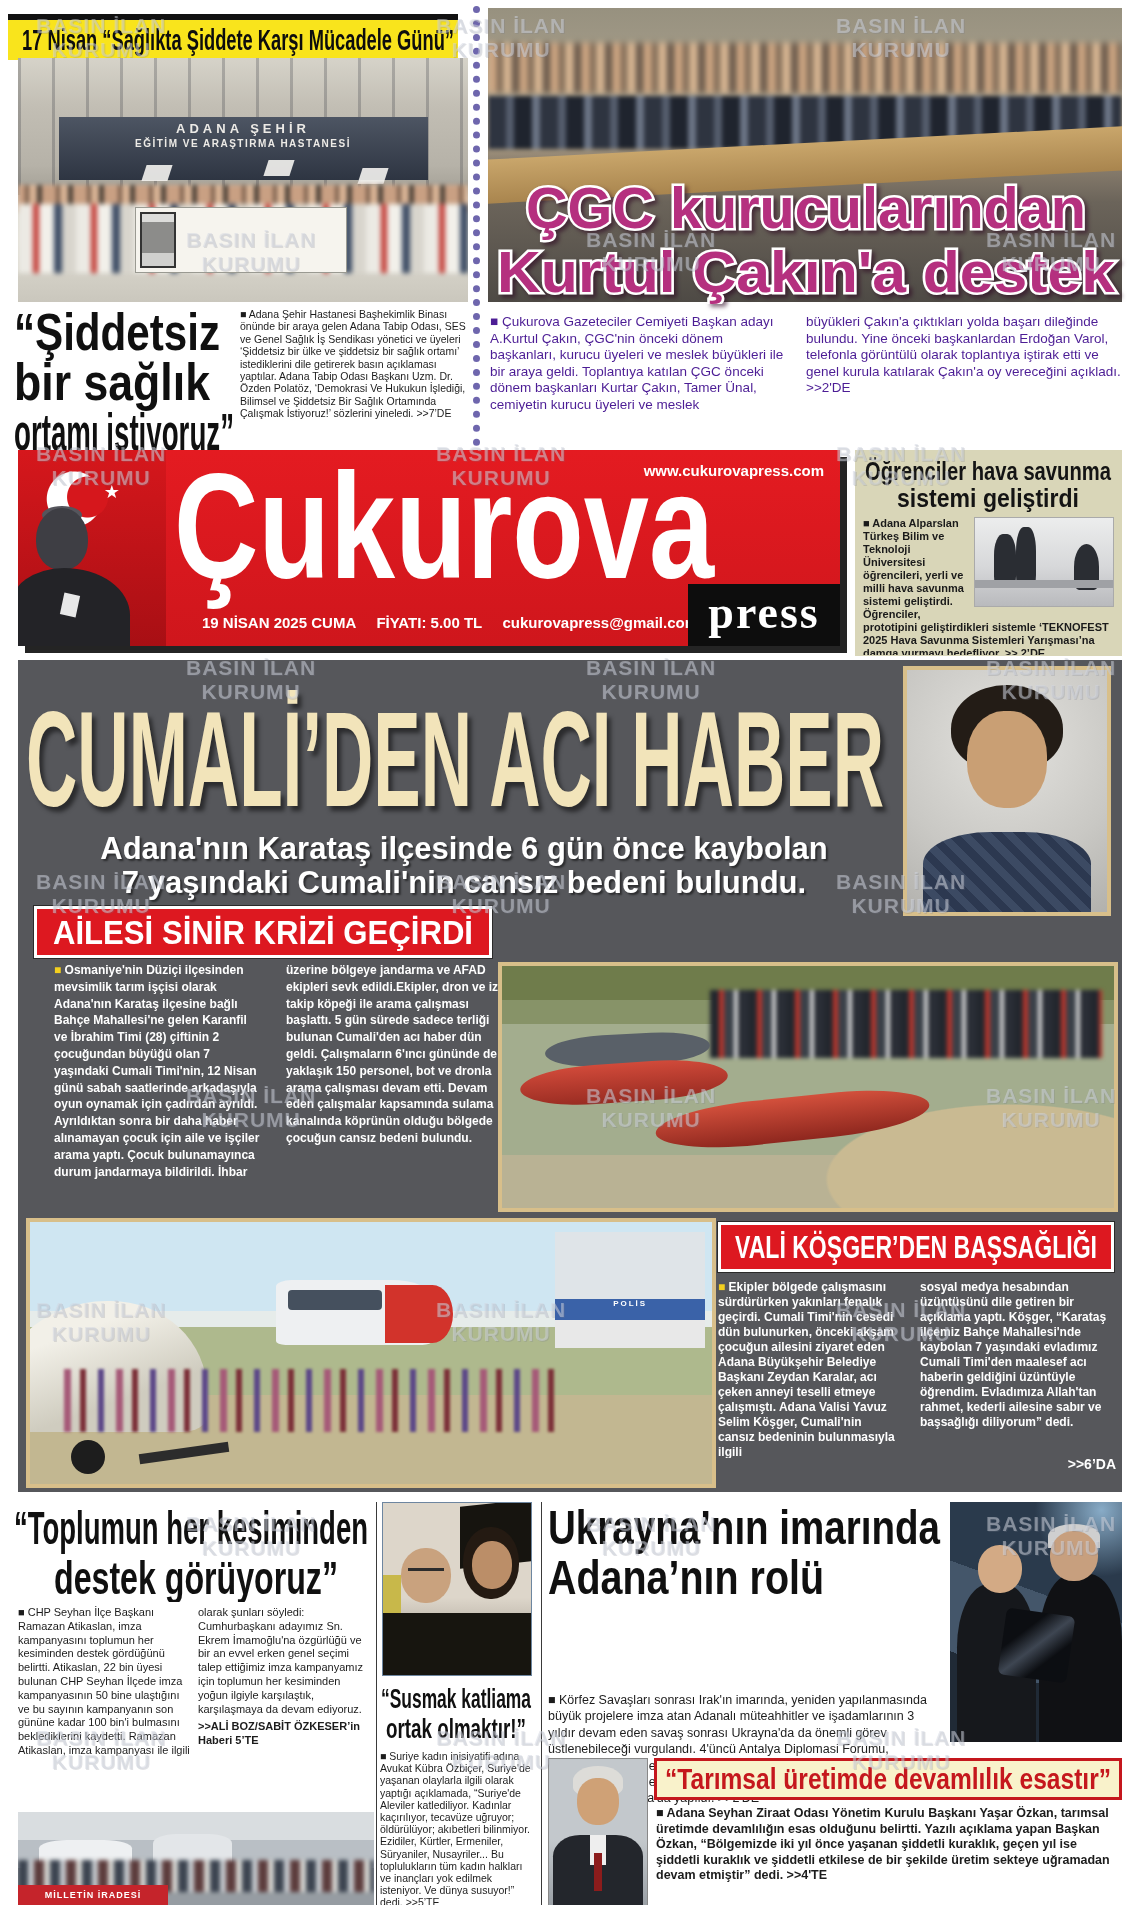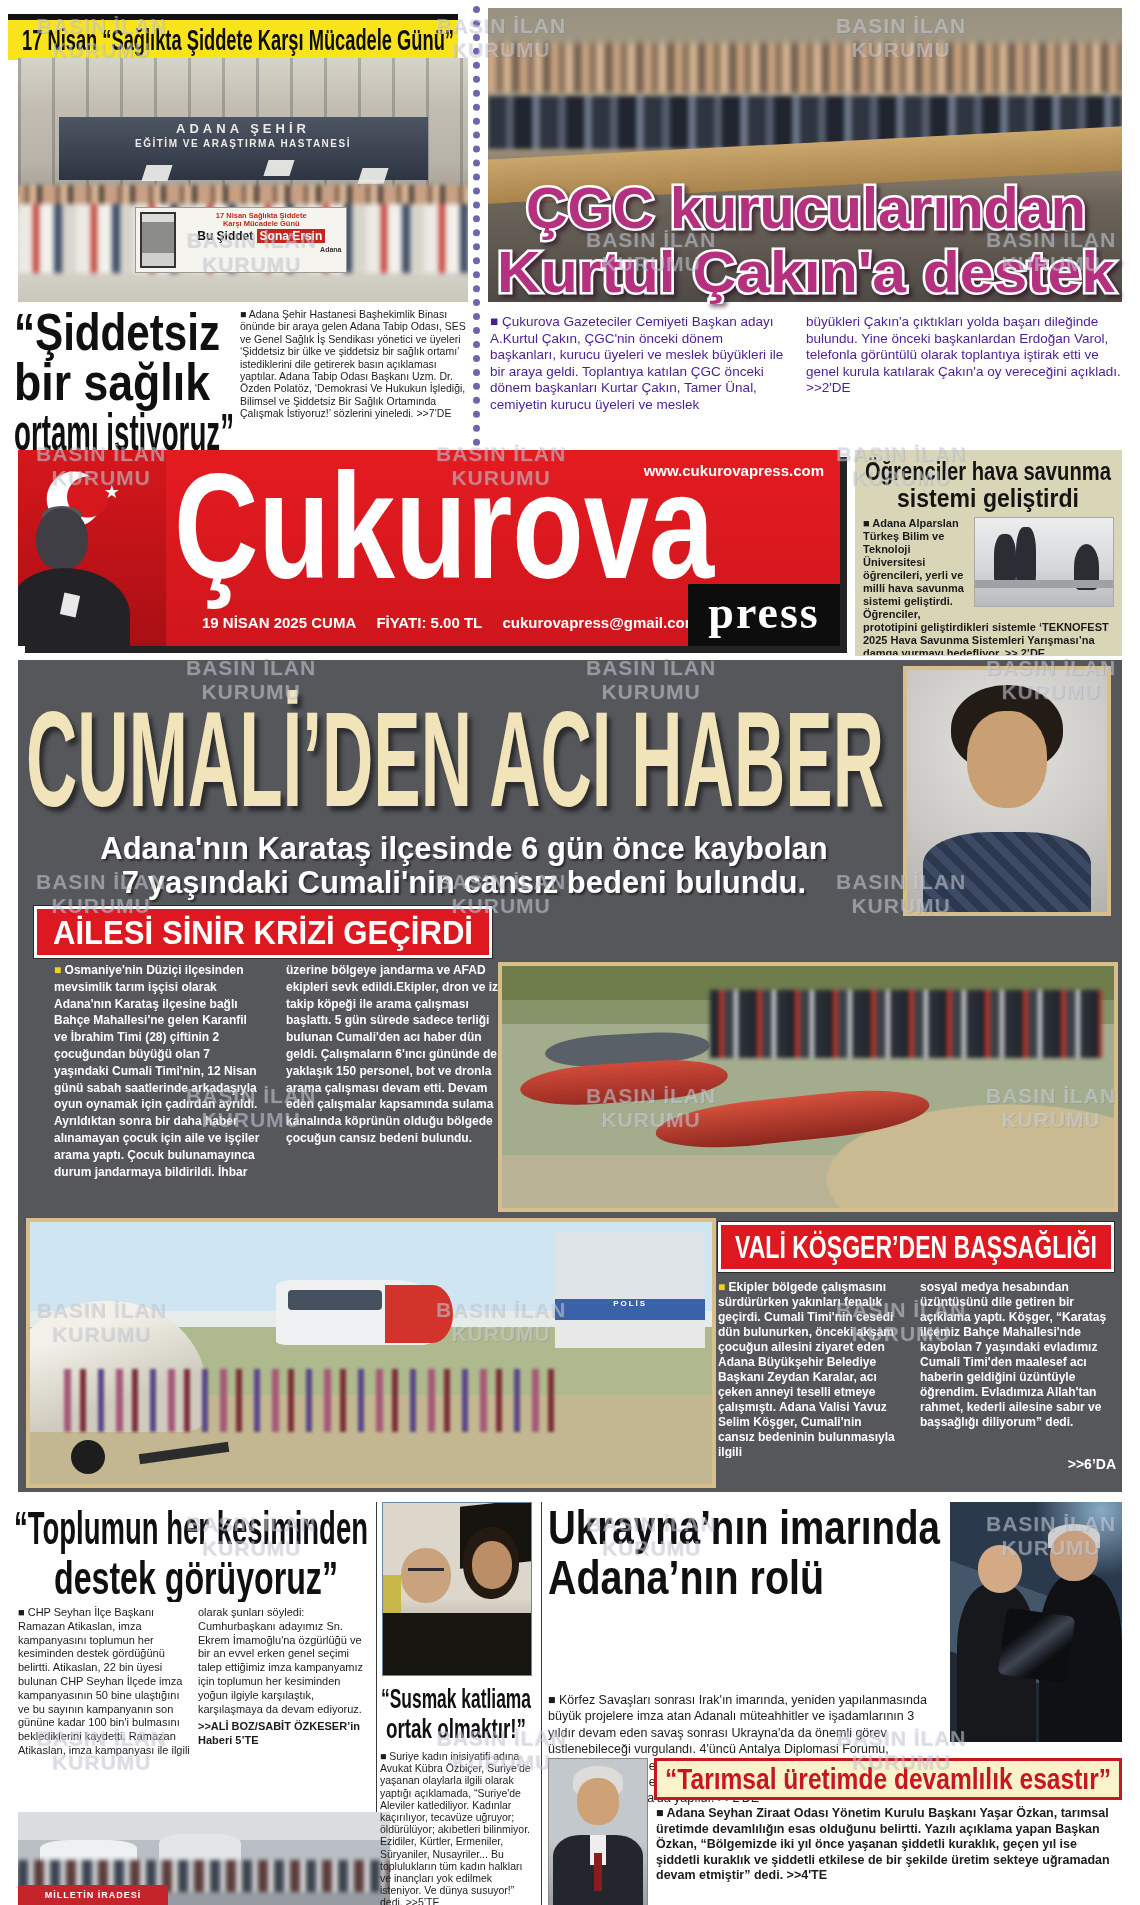--- a/index.html
+++ b/index.html
@@ -142,21 +142,21 @@
   .vline{position:absolute;width:1px;background:#3a3a3a;}
   #vline1{left:376px;top:1502px;height:403px;}
   #vline2{left:541px;top:1502px;height:403px;}
   #hl-chp{left:12px;top:1502px;}
   #hl-chp text{fill:#101010;font-weight:900;}
   .lt-col{position:absolute;font-size:11px;line-height:13.8px;color:#1c1c1c;overflow:hidden;}
   #chp-c1{left:18px;top:1606px;width:172px;height:200px;}
   #chp-c2{left:198px;top:1606px;width:172px;height:200px;}
   .byline{font-weight:900;margin-top:4px;}
   #photo-rally{left:18px;top:1812px;width:356px;height:93px;
-     background:linear-gradient(180deg,#d9dde0 0 30%,#b9bfc5 30% 60%,#969ca2 60% 100%);padding-left:16px;}
+     background:linear-gradient(180deg,#d9dde0 0 30%,#b9bfc5 30% 60%,#969ca2 60% 100%);}
   #photo-rally .car1{position:absolute;left:6%;top:30%;width:26%;height:30%;background:#eef0f2;border-radius:30% 30% 10% 10%;}
   #photo-rally .car2{position:absolute;left:38%;top:24%;width:22%;height:34%;background:#e3e6e9;border-radius:30% 30% 10% 10%;}
   #photo-rally .rcrowd{position:absolute;left:0;right:0;top:52%;height:34%;filter:blur(2px);
      background:repeating-linear-gradient(90deg,#3c4450 0 10px,#c8ccd0 10px 16px,#5c3c3c 16px 26px,#d8d8d4 26px 32px);}
   #rally-strip{position:absolute;left:0;bottom:0;height:20px;width:150px;background:#c5242b;color:#fff;
      font-size:9px;font-weight:900;display:flex;align-items:center;justify-content:center;letter-spacing:1px;}
   #photo-susmak{left:382px;top:1502px;width:148px;height:172px;border:1px solid #6d86a0;
      background:linear-gradient(180deg,#ddd6ca 0 55%,#8a8277 100%);}
   #photo-susmak .blackflag{position:absolute;right:0;top:0;width:48%;height:36%;background:#16140f;transform:skewY(-6deg);}
   #photo-susmak .mhead{position:absolute;left:12%;top:26%;width:34%;height:32%;background:#c9a27e;border-radius:48%;}
@@ -217,29 +217,20 @@
       <div class="s1">ADANA ŞEHİR</div>
       <div class="s2">EĞİTİM VE ARAŞTIRMA HASTANESİ</div>
     </div>
     <div class="flagw" style="left:28%;top:44%;"></div>
     <div class="flagw" style="left:55%;top:42%;"></div>
     <div class="flagw" style="left:76%;top:45%;"></div>
     <div class="heads"></div>
     <div class="crowd"></div>
     <div id="protest-banner">
       <div class="pb-port"></div>
-      <div class="pb-right">
-        <div class="pb-red">17 Nisan Sağlıkta Şiddete</div>
-        <div class="pb-red">Karşı Mücadele Günü</div>
-        <div class="pb-black">
-          <span>Bu Şiddet</span>
-          <span class="pb-tag">Sona Ersin</span>
-        </div>
-        <div class="pb-adana">Adana</div>
-      </div>
     </div>
   </div>
 
   <svg id="hl-siddetsiz" class="abs" width="224" height="148" viewBox="0 0 224 148">
     <text x="0" y="44" font-size="52" textLength="206" lengthAdjust="spacingAndGlyphs">“Şiddetsiz</text>
     <text x="0" y="94" font-size="52" textLength="196" lengthAdjust="spacingAndGlyphs">bir sağlık</text>
     <text x="0" y="144" font-size="52" textLength="220" lengthAdjust="spacingAndGlyphs">ortamı istiyoruz”</text>
   </svg>
   <div id="body-siddetsiz" class="abs">■ Adana Şehir Hastanesi Başhekimlik Binası önünde bir araya gelen Adana Tabip Odası, SES ve Genel Sağlık İş Sendikası yönetici ve üyeleri ‘Şiddetsiz bir ülke ve şiddetsiz bir sağlık ortamı’ istediklerini dile getirerek basın açıklaması yaptılar. Adana Tabip Odası Başkanı Uzm. Dr. Özden Polatöz, ‘Demokrasi Ve Hukukun İşlediği, Bilimsel ve Şiddetsiz Bir Sağlık Ortamında Çalışmak İstiyoruz!’ sözlerini yineledi. &gt;&gt;7’DE</div>
 

